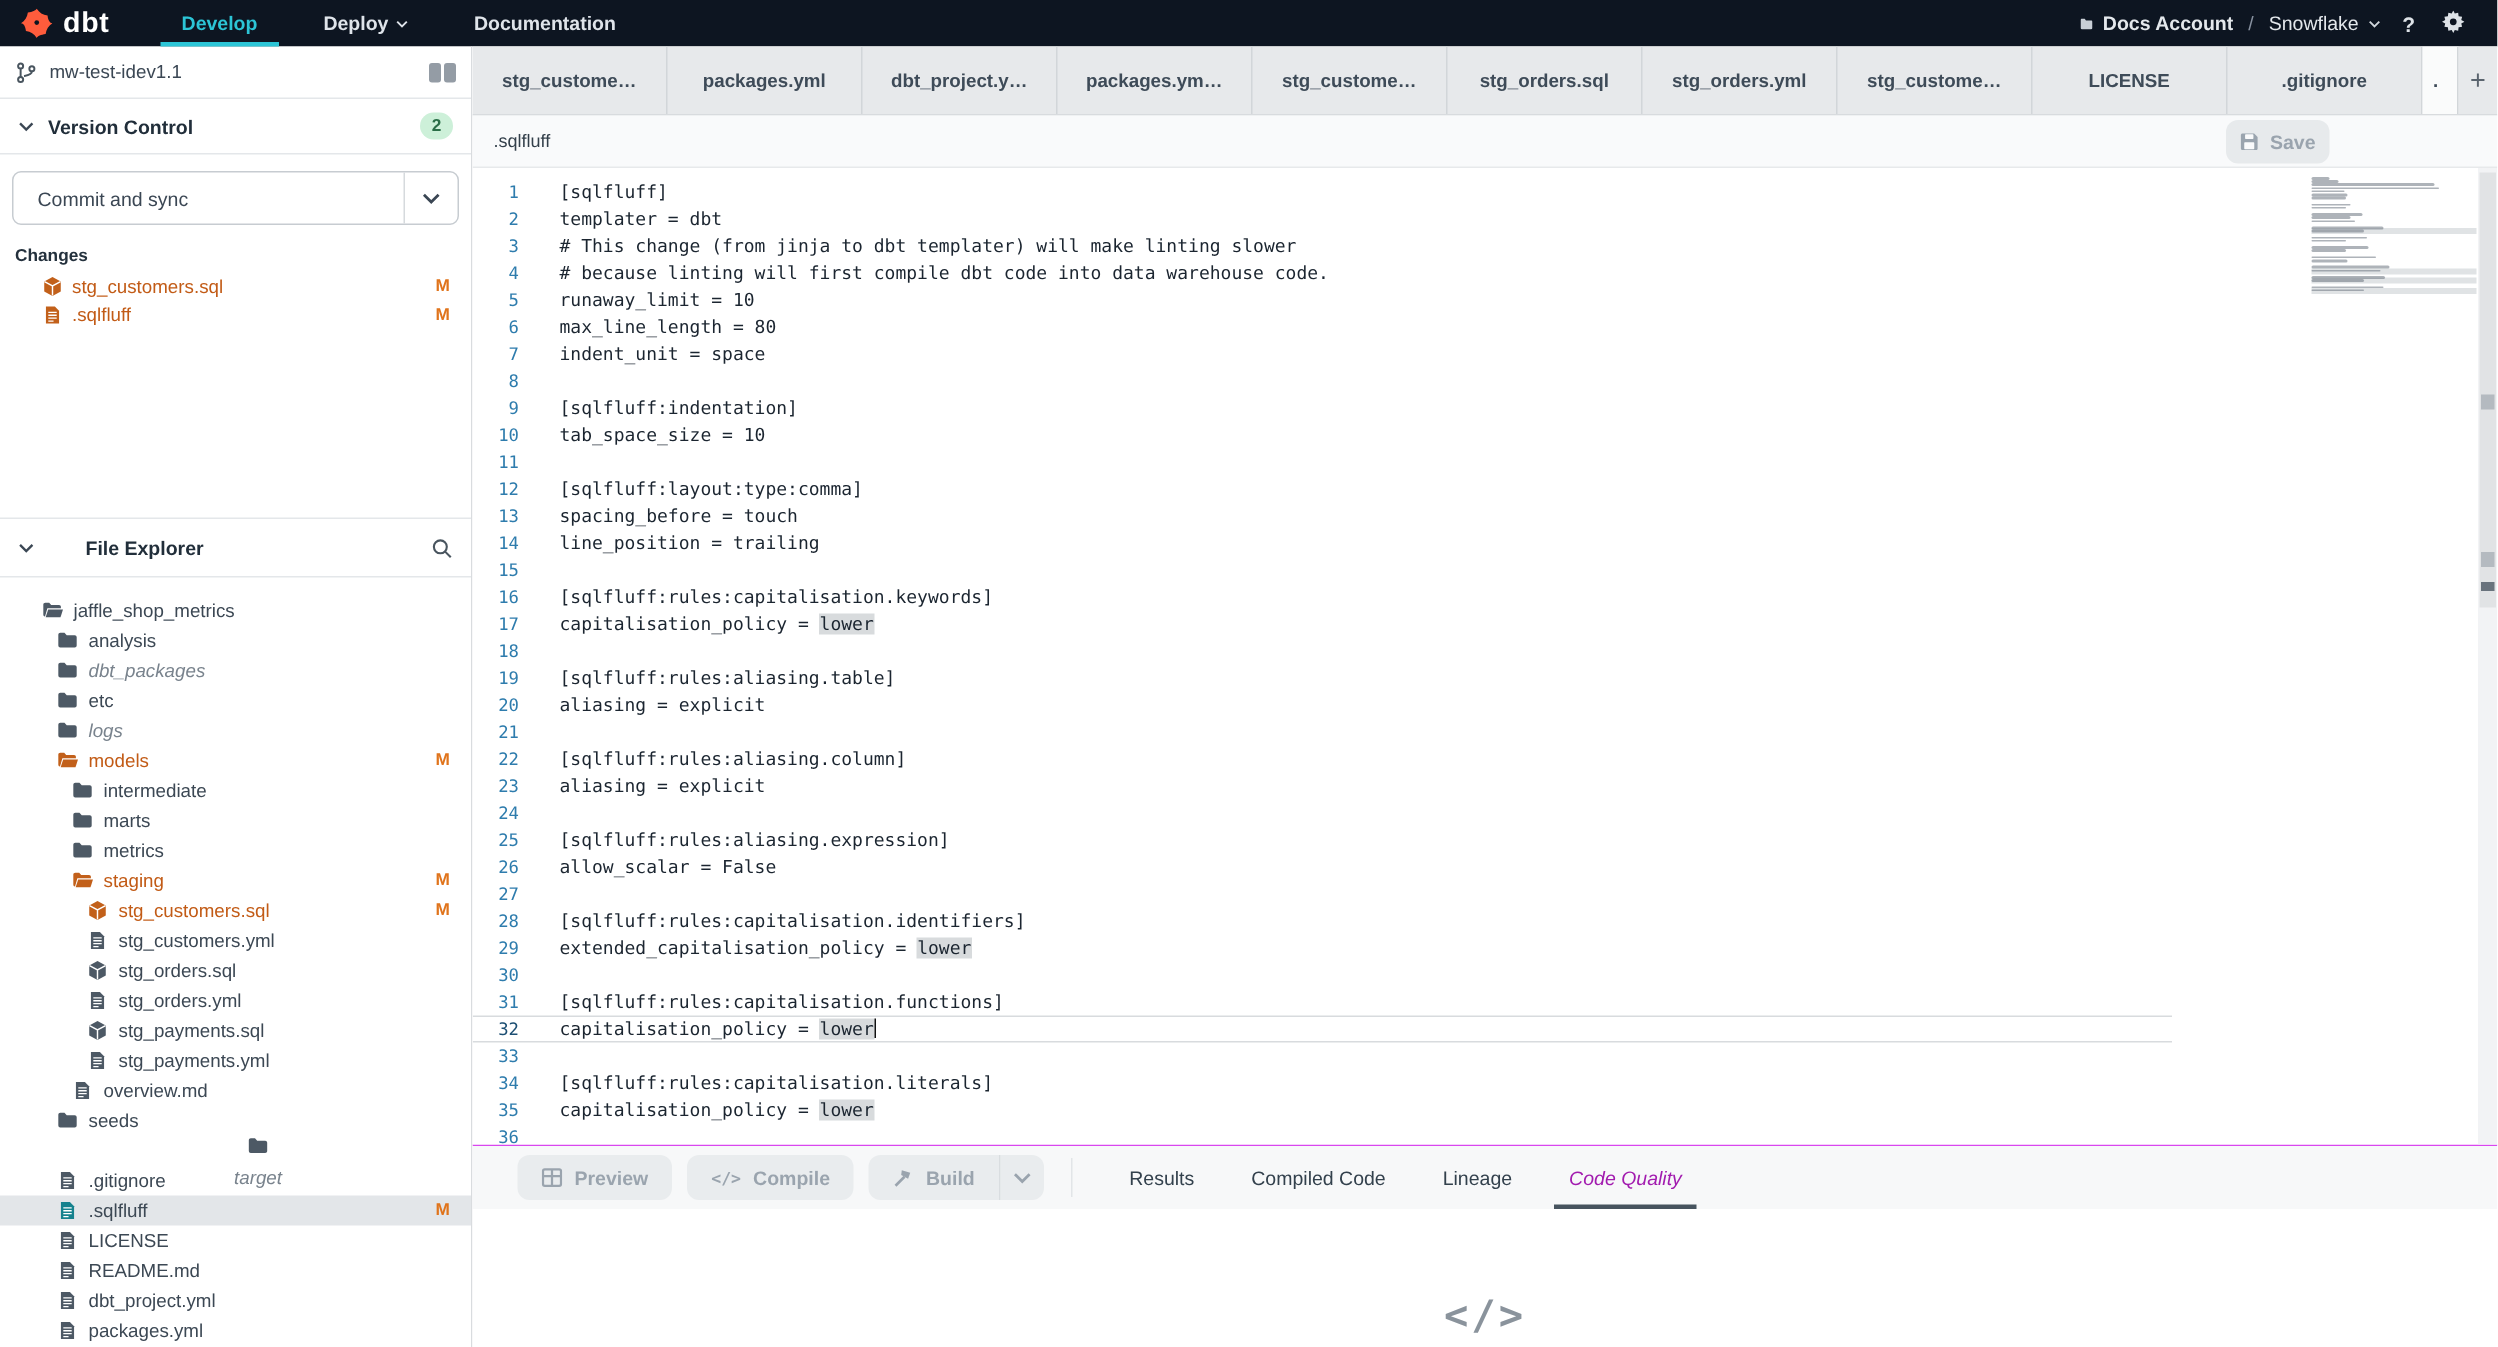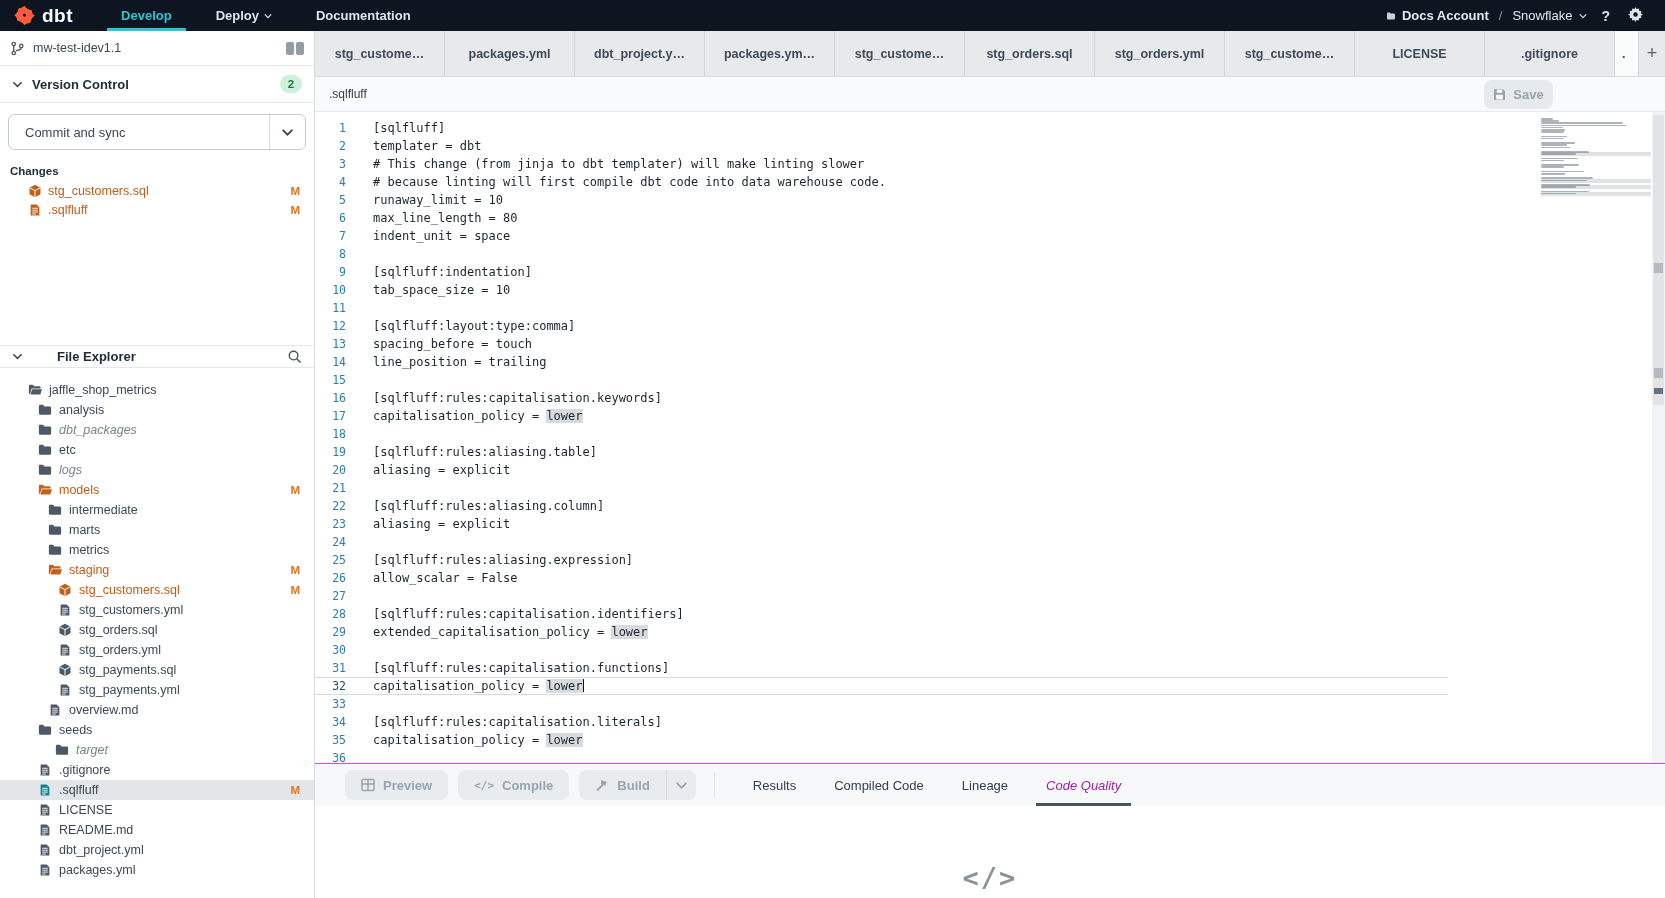--- a/index.html
+++ b/index.html
@@ -48,21 +48,21 @@
   .commit-chev { width:36px; height:100%; border-left:1px solid #d6dadd; display:flex;
     align-items:center; justify-content:center; }
 
   .changes-label { margin:15px 0 4px 10px; font-size:11.5px; font-weight:bold; color:#24313d; }
   .change-row { height:19px; display:flex; align-items:center; padding-left:28px; gap:6px;
     cursor:pointer; position:relative; }
   .change-row .nm { font-size:12.5px; color:#c25b16; }
   .mbadge { position:absolute; right:14px; color:#e0741c; font-size:11.5px; font-weight:bold; }
 
   .fe-gap { height:126px; }
-  .fe-head { height:23px; border-top:1px solid #e4e7ea; border-bottom:1px solid #e4e7ea;gap:34px; }
+  .fe-head { height:40px; border-top:1px solid #e4e7ea; border-bottom:1px solid #e4e7ea;gap:34px; }
 
   .tree { flex:1; padding-top:12px; overflow:hidden; }
   .trow { height:20px; display:flex; align-items:center; gap:7px; position:relative;
     cursor:pointer; font-size:12.5px; color:#3c4854; }
   .trow.selected { background:#e3e6e9; }
   .trow.modified .nm { color:#c25b16; }
   .trow.italic .nm { font-style:italic; color:#79838d; }
   .ticon { display:flex; width:14px; height:14px; flex:none; }
   .ticon svg { width:14px; height:14px; }
   .icon-slate { fill:#4d5965; } .icon-orange { fill:#c2601a; } .icon-teal { fill:#16828e; }
@@ -397,21 +397,21 @@
     <span class="nm">overview.md</span>
         </div>
         <div class="trow" style="padding-left: 38px;">
           <span class="ticon">
             <svg viewBox="0 0 16 16" class="icon-slate">
               <path d="M1 3.6c0-.8.7-1.5 1.5-1.5h3.2L7.4 4h6.1c.8 0 1.5.7 1.5 1.5v6.4c0 .8-.7 1.5-1.5 1.5h-11A1.5 1.5 0 0 1 1 11.9z"></path>
             </svg>
           </span>
     <span class="nm">seeds</span>
         </div>
-        <div class="trow italic" style="padding-left: 55px;">
+        <div class="trow italic" style="padding-left: 30px; flex-direction: column;">
           <span class="ticon">
             <svg viewBox="0 0 16 16" class="icon-slate">
               <path d="M1 3.6c0-.8.7-1.5 1.5-1.5h3.2L7.4 4h6.1c.8 0 1.5.7 1.5 1.5v6.4c0 .8-.7 1.5-1.5 1.5h-11A1.5 1.5 0 0 1 1 11.9z"></path>
             </svg>
           </span>
     <span class="nm">target</span>
         </div>
         <div class="trow" style="padding-left: 38px;">
           <span class="ticon">
             <svg viewBox="0 0 16 16" class="icon-slate">

